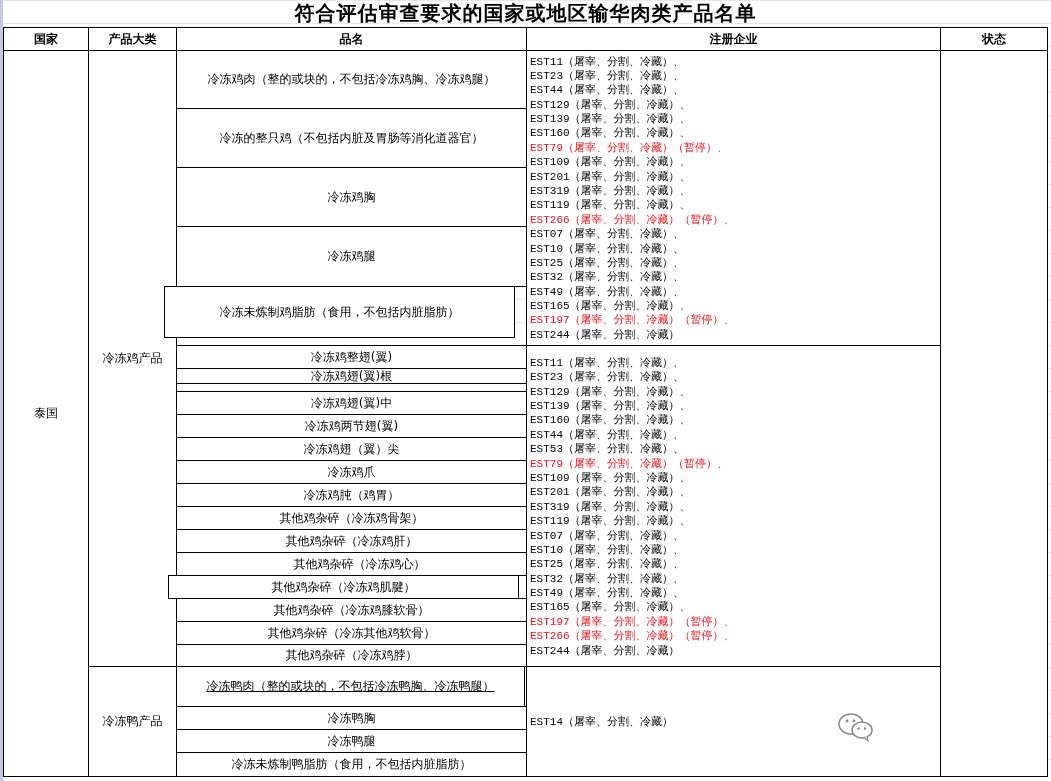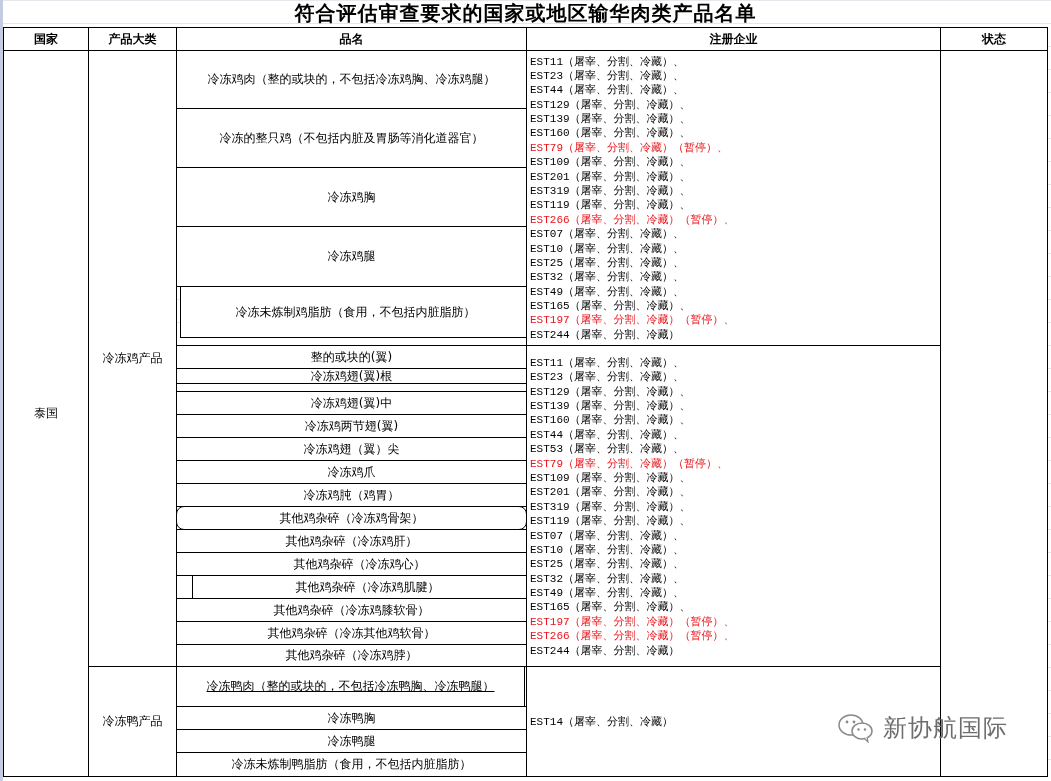--- a/index.html
+++ b/index.html
@@ -67,33 +67,33 @@
   <span>冷冻鸡产品</span>
 </div>
 <div class="cell" style="left:88px;top:666px;width:89px;height:111px;">
   <span>冷冻鸭产品</span>
 </div>
 
 <div class="cell" style="left:176px;top:50px;width:351px;height:59px;">冷冻鸡肉（整的或块的，不包括冷冻鸡胸、冷冻鸡腿）</div>
 <div class="cell" style="left:176px;top:108px;width:351px;height:60px;">冷冻的整只鸡（不包括内脏及胃肠等消化道器官）</div>
 <div class="cell" style="left:176px;top:167px;width:351px;height:60px;">冷冻鸡胸</div>
 <div class="cell" style="left:176px;top:226px;width:351px;height:61px;">冷冻鸡腿</div>
-<div class="cell" style="left:180px;top:286px;width:351px;height:52px;">冷冻未炼制鸡脂肪（食用，不包括内脏脂肪）</div>
+<div class="cell" style="left:164px;top:286px;width:351px;height:52px;">冷冻未炼制鸡脂肪（食用，不包括内脏脂肪）</div>
 
-<div class="cell" style="left:176px;top:345px;width:351px;height:24px;">整的或块的(翼)</div>
+<div class="cell" style="left:176px;top:345px;width:351px;height:24px;">冷冻鸡整翅(翼)</div>
 <div class="cell" style="left:176px;top:368px;width:351px;height:16px;">冷冻鸡翅(翼)根</div>
 <div class="cell" style="left:176px;top:391px;width:351px;height:24px;">冷冻鸡翅(翼)中</div>
 <div class="cell" style="left:176px;top:414px;width:351px;height:24px;">冷冻鸡两节翅(翼)</div>
 <div class="cell" style="left:176px;top:437px;width:351px;height:24px;">冷冻鸡翅（翼）尖</div>
 <div class="cell" style="left:176px;top:460px;width:351px;height:24px;">冷冻鸡爪</div>
 <div class="cell" style="left:176px;top:483px;width:351px;height:24px;">冷冻鸡肫（鸡胃）</div>
-<div class="cell" style="left:176px;top:506px;width:351px;height:24px;border-radius:8px;">其他鸡杂碎（冷冻鸡骨架）</div>
+<div class="cell" style="left:176px;top:506px;width:351px;height:24px;">其他鸡杂碎（冷冻鸡骨架）</div>
 <div class="cell" style="left:176px;top:529px;width:351px;height:24px;">其他鸡杂碎（冷冻鸡肝）</div>
 <div class="cell" style="left:176px;top:552px;width:351px;height:24px;padding-left:16px;">其他鸡杂碎（冷冻鸡心）</div>
-<div class="cell" style="left:192px;top:575px;width:351px;height:24px;">其他鸡杂碎（冷冻鸡肌腱）</div>
+<div class="cell" style="left:168px;top:575px;width:351px;height:24px;">其他鸡杂碎（冷冻鸡肌腱）</div>
 <div class="cell" style="left:176px;top:598px;width:351px;height:24px;">其他鸡杂碎（冷冻鸡膝软骨）</div>
 <div class="cell" style="left:176px;top:621px;width:351px;height:24px;">其他鸡杂碎（冷冻其他鸡软骨）</div>
 <div class="cell" style="left:176px;top:644px;width:351px;height:23px;">其他鸡杂碎（冷冻鸡脖）</div>
 
 <div class="cell" style="left:176px;top:666px;width:349px;height:41px;text-decoration:underline;">冷冻鸭肉（整的或块的，不包括冷冻鸭胸、冷冻鸭腿）</div>
 <div class="cell" style="left:176px;top:706px;width:351px;height:24px;">冷冻鸭胸</div>
 <div class="cell" style="left:176px;top:729px;width:351px;height:24px;">冷冻鸭腿</div>
 <div class="cell" style="left:176px;top:752px;width:351px;height:25px;">冷冻未炼制鸭脂肪（食用，不包括内脏脂肪）</div>
 
 <div class="ent" style="left:526px;top:50px;width:415px;height:296px;">
@@ -154,14 +154,13 @@
 <div class="watermark">
   <svg width="38" height="30" viewBox="0 0 38 30">
     <ellipse cx="14" cy="12" rx="12" ry="10" fill="none" stroke="#8a8a8a" stroke-width="1.5"></ellipse>
     <circle cx="10" cy="9" r="1.4" fill="#8a8a8a"></circle>
     <circle cx="17" cy="9" r="1.4" fill="#8a8a8a"></circle>
     <ellipse cx="25" cy="18" rx="10" ry="8" fill="#fff" stroke="#8a8a8a" stroke-width="1.5"></ellipse>
     <circle cx="21.5" cy="16.5" r="1.2" fill="#8a8a8a"></circle>
     <circle cx="28" cy="16.5" r="1.2" fill="#8a8a8a"></circle>
     <path d="M27 25 L31 29 L30 24" fill="#fff" stroke="#8a8a8a" stroke-width="1.2"></path>
   </svg>
-  <span>新协航国际</span>
 </div>
 
 </body></html>

